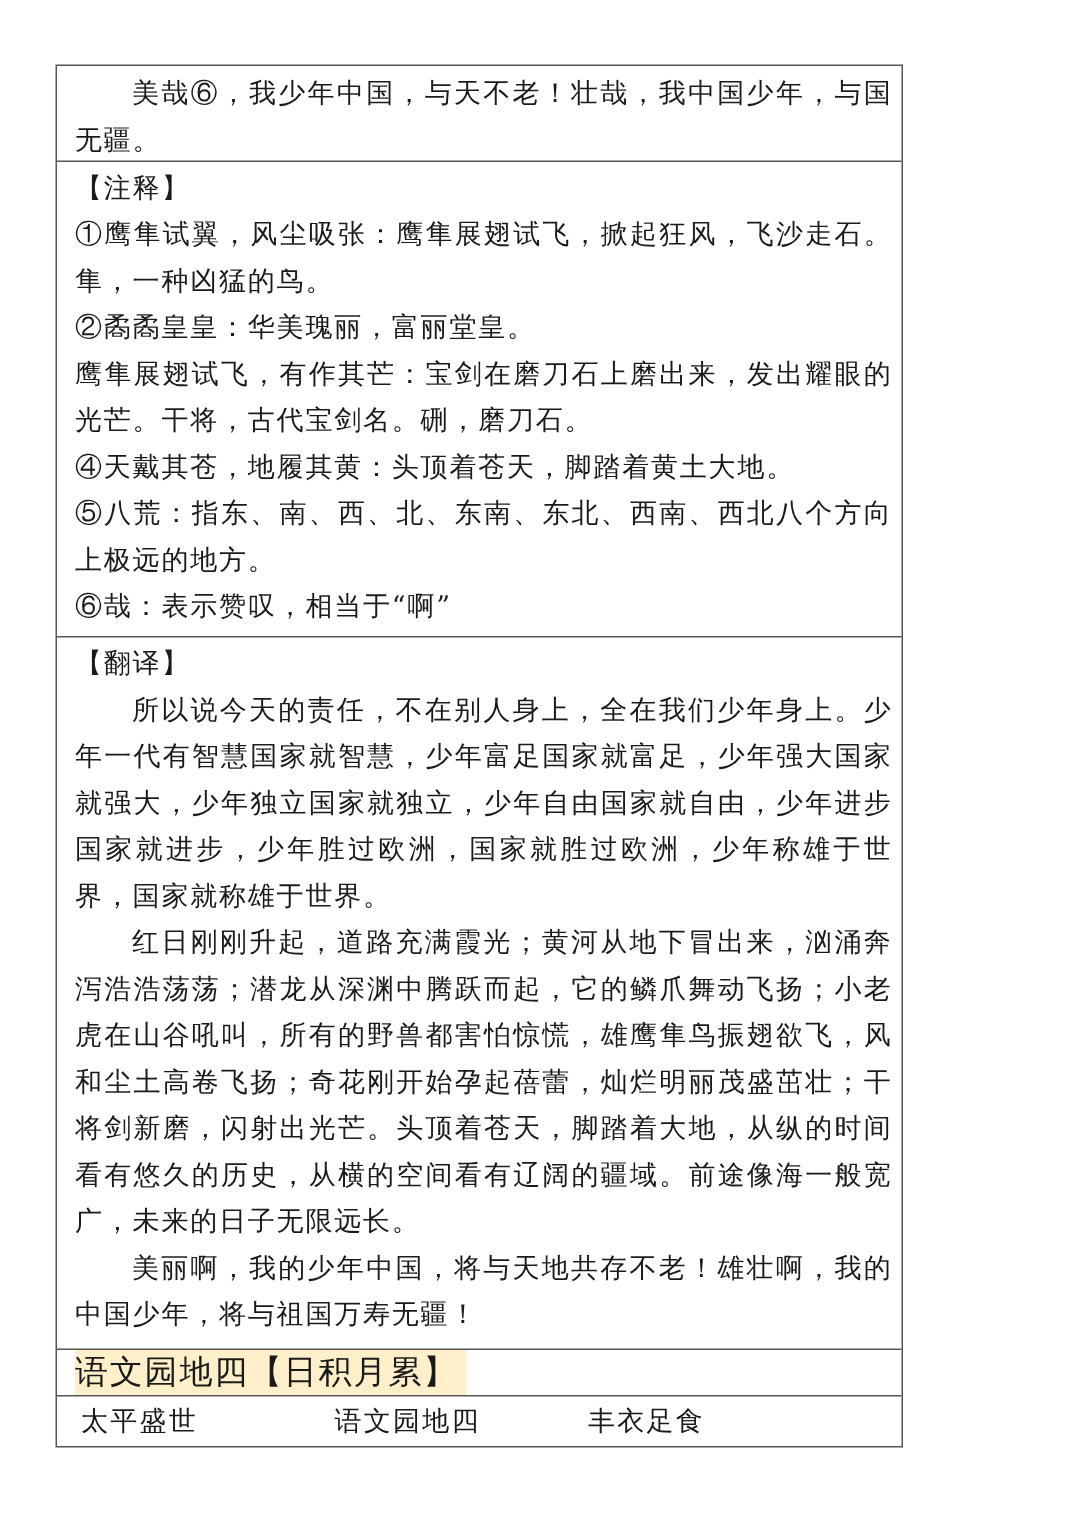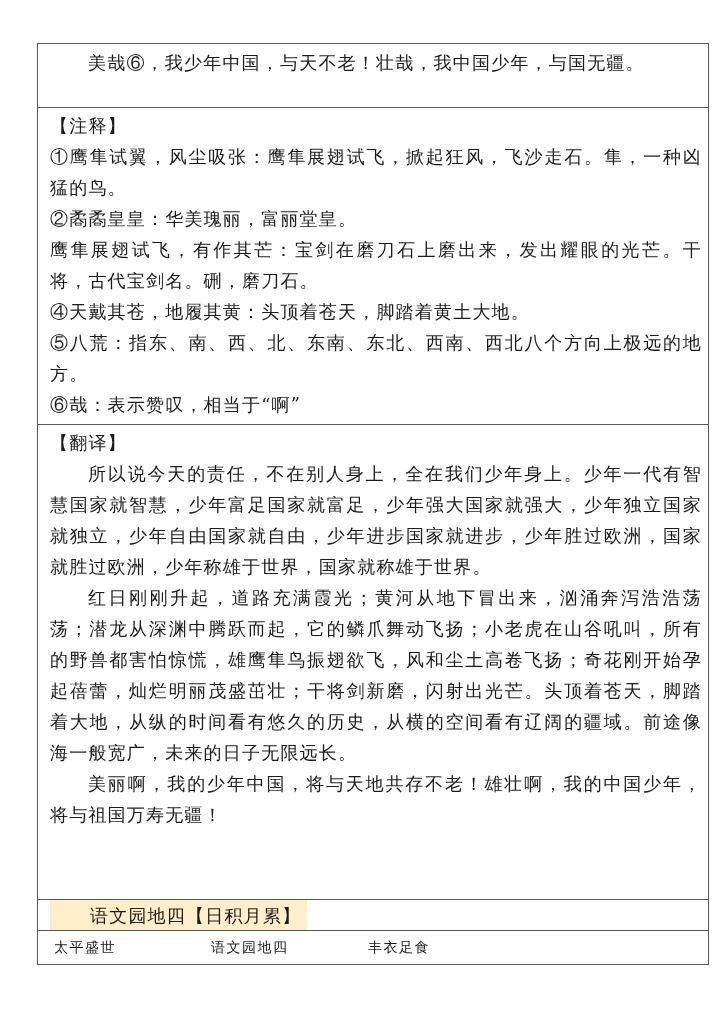--- a/index.html
+++ b/index.html
@@ -1,31 +1,31 @@
 <!DOCTYPE html>
 <html><head>
 <meta charset="utf-8">
 <style>
   html, body { margin:0; padding:0; background:#ffffff; }
   body { width:724px; height:1024px; position:relative; overflow:hidden;
          font-family:"DejaVu Serif","Liberation Serif",serif; color:#1a1a1a; }
-  .table { position:absolute; left:37px; top:43px; width:672px;
+  .table { position:absolute; left:37px; top:43px; width:565px;
            border:1.5px solid #555; box-sizing:border-box; }
   .row { border-bottom:1.5px solid #555; box-sizing:border-box; padding:0 6px 0 12px; }
   .row:last-child { border-bottom:none; }
   .p { font-size:18px; line-height:31px; margin:0; text-align:justify; letter-spacing:1.2px; }
   .indent { text-indent:38px; }
   .u { text-decoration-color:#555; text-underline-offset:5px; }
   .r1 { height:64px; padding-top:3px; }
   .r2 { height:317px; padding-top:2px; }
   .r3 { height:475px; padding-top:2px; }
   .r4 { height:31px; padding-left:12px; }
   .r5 { height:33px; }
-  .hl { background:#fcefc9; display:inline-block; height:30px; line-height:31px; padding-right:6px; font-size:18px; letter-spacing:1.2px;padding-left:40px; }
-  .idioms { display:flex; font-size:14px; line-height:33px; letter-spacing:1.5px; padding-left:4px; }
+  .hl { background:#fcefc9; display:inline-block; height:30px; line-height:31px; padding-right:6px; font-size:22px; letter-spacing:1.2px; }
+  .idioms { display:flex; font-size:18px; line-height:33px; letter-spacing:1.5px; padding-left:4px;gap:12px; }
   .idioms span { width:157px; display:block; }
 </style>
 </head>
 <body>
 
 <div class="table">
 
   <div class="row r1">
     <p class="p indent">美哉⑥，我少年中国，与天不老！壮哉，我中国少年，与国无疆。</p>
   </div>

